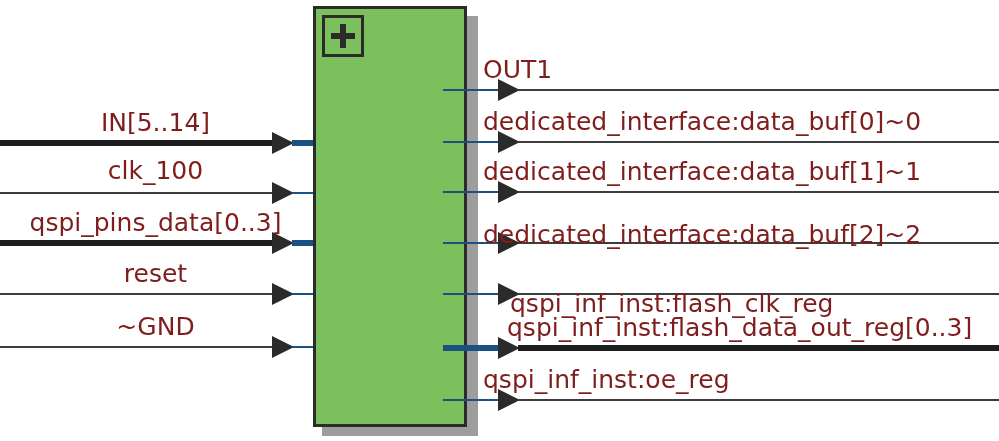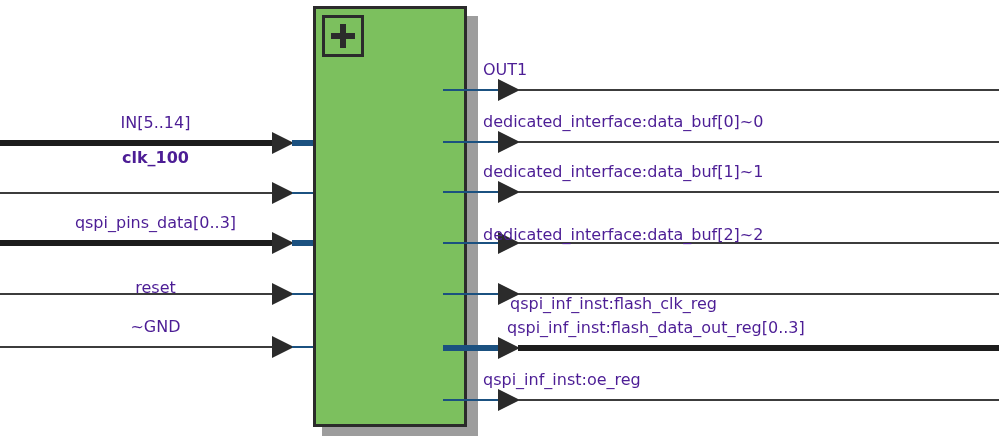--- a/index.html
+++ b/index.html
@@ -82,23 +82,23 @@
     width: 0;
     height: 0;
     border-top: 11px solid transparent;
     border-bottom: 11px solid transparent;
     border-left: 22px solid #2b2b2b;
   }
 
   
   .port-label {
     position: absolute;
-    color: #4c1d95;
+    color: #7f1d1d;
     font-family: "DejaVu Sans", sans-serif;
-    font-size: 16px;
+    font-size: 25px;
     line-height: 28px;
     white-space: nowrap;
   }
   .port-label.in {
     text-align: center;
   }
   .port-label.out {
     text-align: left;
   }
 </style>
@@ -108,29 +108,29 @@
 <div id="canvas">
 
   <div id="inputs-layer">
       <div class="wire bus" style="left: 0px; top: 140px; width: 272px; height: 6px;"></div>
       <div class="arrow" style="left: 272px; top: 132px;"></div>
       <div class="stub" style="left: 292px; top: 140px; width: 48px; height: 6px;"></div>
       <div class="port-label in" style="left: 0px; width: 311px; top: 109px;">IN[5..14]</div>
       <div class="wire" style="left: 0px; top: 192px; width: 272px; height: 2px;"></div>
       <div class="arrow" style="left: 272px; top: 182px;"></div>
       <div class="stub" style="left: 292px; top: 192px; width: 48px; height: 2px;"></div>
-      <div class="port-label in" style="left: 0px; width: 311px; top: 144px; font-weight: bold;">clk_100</div>
+      <div class="port-label in" style="left: 0px; width: 311px; top: 157px;">clk_100</div>
       <div class="wire bus" style="left: 0px; top: 240px; width: 272px; height: 6px;"></div>
       <div class="arrow" style="left: 272px; top: 232px;"></div>
       <div class="stub" style="left: 292px; top: 240px; width: 48px; height: 6px;"></div>
       <div class="port-label in" style="left: 0px; width: 311px; top: 209px;">qspi_pins_data[0..3]</div>
       <div class="wire" style="left: 0px; top: 293px; width: 272px; height: 2px;"></div>
       <div class="arrow" style="left: 272px; top: 283px;"></div>
       <div class="stub" style="left: 292px; top: 293px; width: 48px; height: 2px;"></div>
-      <div class="port-label in" style="left: 0px; width: 311px; top: 260px; margin-top: 14px;">reset</div>
+      <div class="port-label in" style="left: 0px; width: 311px; top: 260px;">reset</div>
       <div class="wire" style="left: 0px; top: 346px; width: 272px; height: 2px;"></div>
       <div class="arrow" style="left: 272px; top: 336px;"></div>
       <div class="stub" style="left: 292px; top: 346px; width: 48px; height: 2px;"></div>
       <div class="port-label in" style="left: 0px; width: 311px; top: 313px;">~GND</div>
     </div>
 
   <div class="block-shadow"></div>
   <div class="block-body"></div>
   <div class="expand-box">
     <div class="bar-h"></div>

